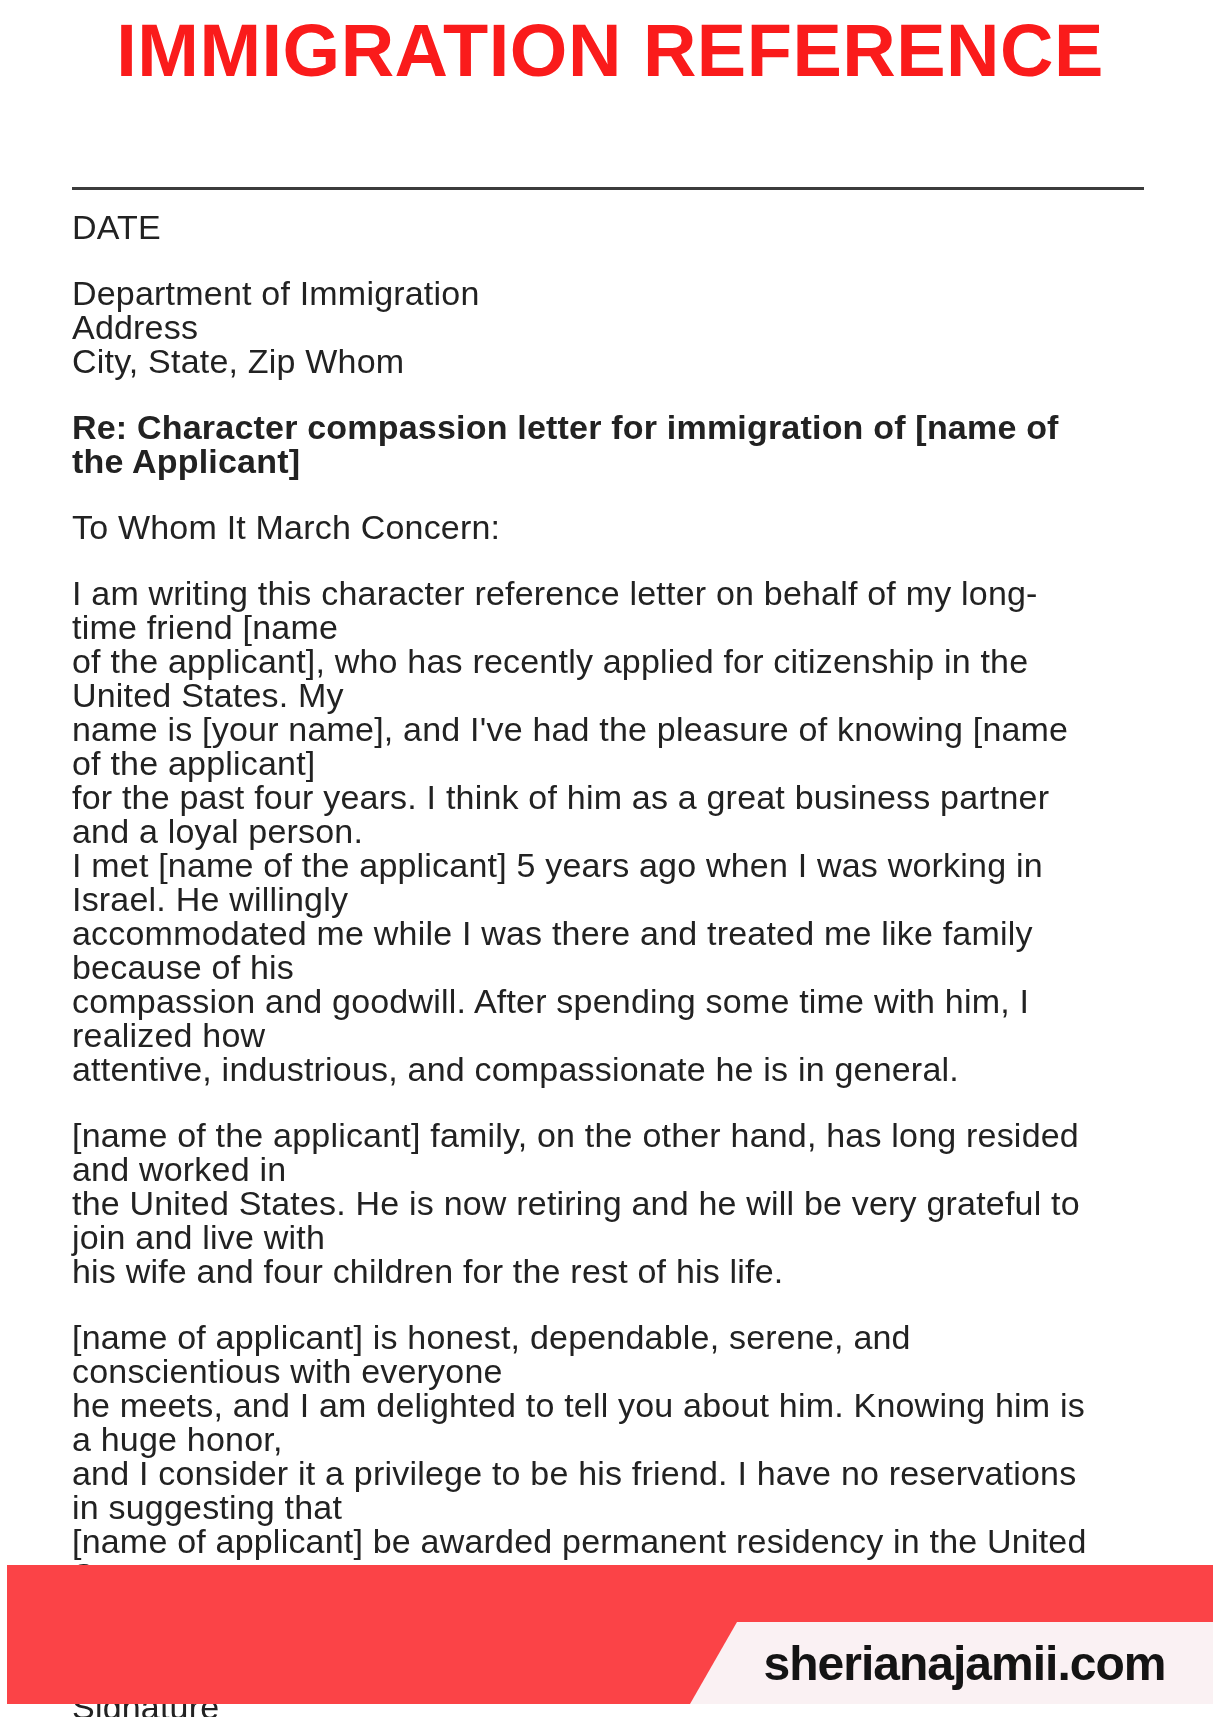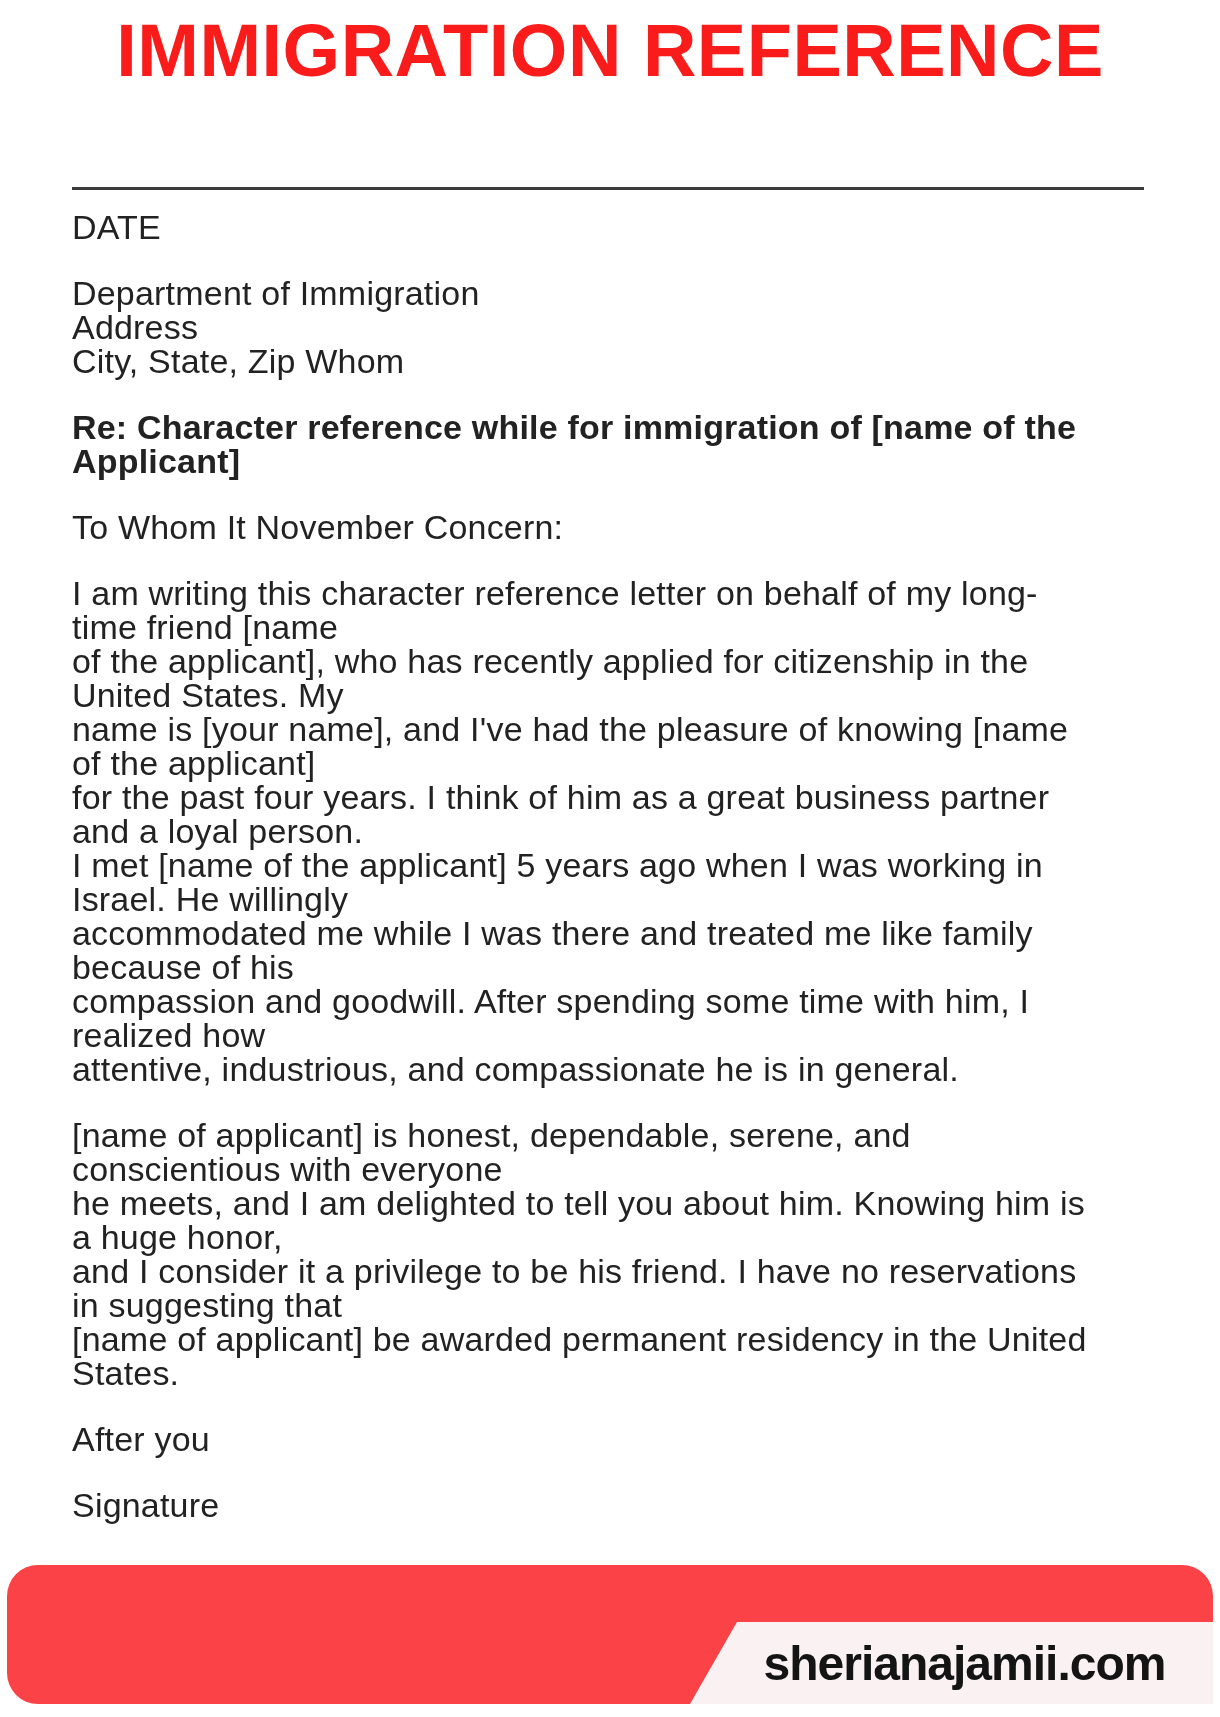--- a/index.html
+++ b/index.html
@@ -53,21 +53,20 @@
   }
   .letter-body p:first-child { margin-top: 0; }
   .subject { font-weight: 700; }
   .footer-band {
     position: absolute;
     left: 7px;
     right: 7px;
     top: 1565px;
     height: 139px;
     background: var(--band-red, #fb4347);
-    border-radius: 31px;
   }
   .footer-tag {
     position: absolute;
     right: 0;
     bottom: 0;
     width: 523px;
     height: 82px;
     background: var(--footer-bg, #faf1f3);
     clip-path: polygon(47px 0, 100% 0, 100% 100%, 0 100%);
     display: flex;
@@ -93,30 +92,33 @@
     <span>IMMIGRATION REFERENCE</span>
   </h1>
 
   <div class="rule"></div>
 
   <div class="letter-body">
     <p>DATE</p>
     <p>Department of Immigration
 Address
 City, State, Zip Whom</p>
-    <p class="subject">Re: Character reference while for immigration of [name of the Applicant]</p>
-    <p>To Whom It November Concern:</p>
+    <p class="subject">Re: Character compassion letter for immigration of [name of the Applicant]</p>
+    <p>To Whom It March Concern:</p>
     <p>I am writing this character reference letter on behalf of my long-time friend [name
 of the applicant], who has recently applied for citizenship in the United States. My
 name is [your name], and I've had the pleasure of knowing [name of the applicant]
 for the past four years. I think of him as a great business partner and a loyal person.
 I met [name of the applicant] 5 years ago when I was working in Israel. He willingly
 accommodated me while I was there and treated me like family because of his
 compassion and goodwill. After spending some time with him, I realized how
 attentive, industrious, and compassionate he is in general.</p>
+    <p>[name of the applicant] family, on the other hand, has long resided and worked in
+the United States. He is now retiring and he will be very grateful to join and live with
+his wife and four children for the rest of his life.</p>
     <p>[name of applicant] is honest, dependable, serene, and conscientious with everyone
 he meets, and I am delighted to tell you about him. Knowing him is a huge honor,
 and I consider it a privilege to be his friend. I have no reservations in suggesting that
 [name of applicant] be awarded permanent residency in the United States.</p>
     <p>After you</p>
     <p>Signature</p>
   </div>
 
   <div class="footer-band">
     <div class="footer-tag">

